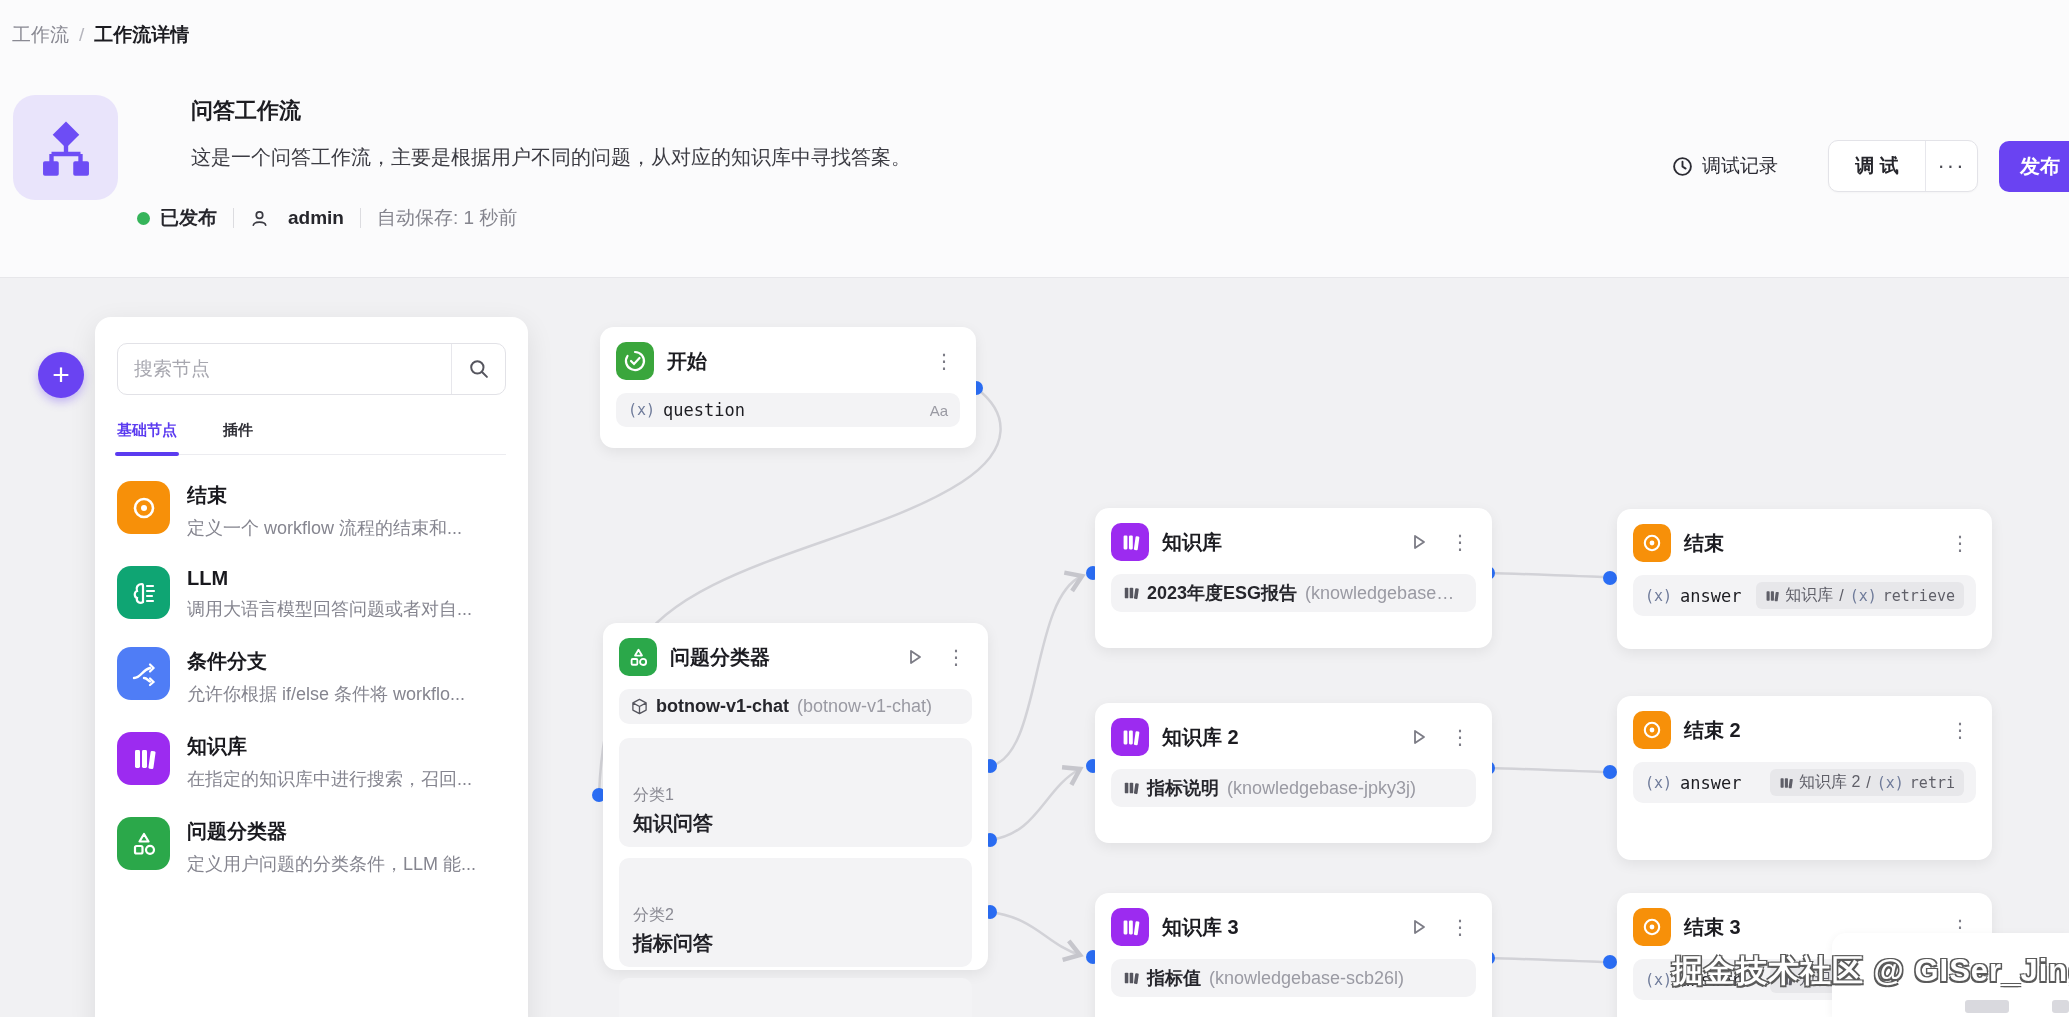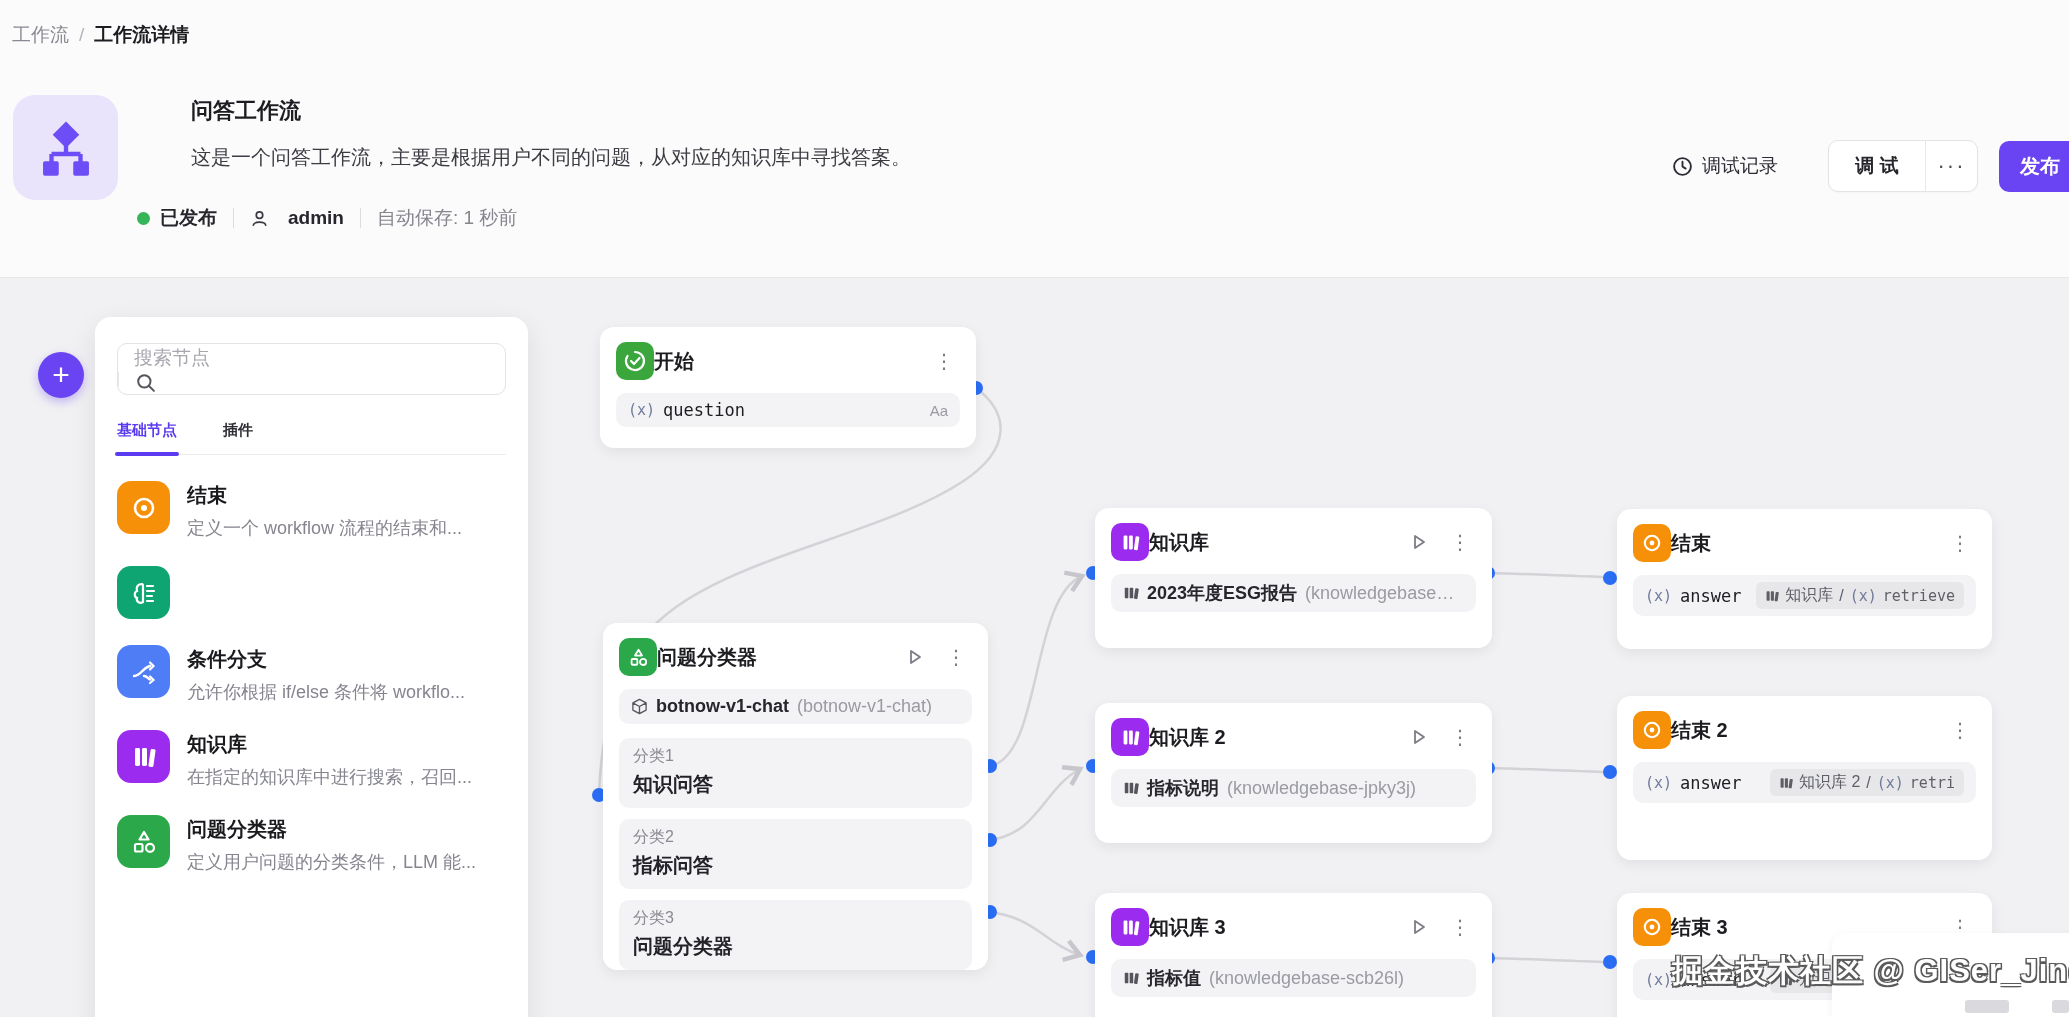--- a/index.html
+++ b/index.html
@@ -42,21 +42,21 @@
   .canvas { position:absolute; left:0; top:277px; width:2069px; height:740px; background:#f1f1f3; border-top:1px solid #e7e7ea; }
   svg.edges { position:absolute; left:0; top:0; width:2069px; height:1017px; z-index:1; pointer-events:none; }
 
   .plus-btn { position:absolute; left:38px; top:352px; width:46px; height:46px; border-radius:50%;
               background:#6a43f2; color:#fff; font-size:30px; display:flex; align-items:center; justify-content:center;
               z-index:6; box-shadow:0 4px 10px rgba(106,67,242,.35); cursor:pointer; }
 
   
   .panel { position:absolute; left:95px; top:317px; width:433px; height:720px; background:#fff; border-radius:16px;
            box-shadow:0 8px 28px rgba(0,0,0,.09); z-index:5; padding:26px 22px; }
-  .search-box { height:52px; border:1.5px solid #e2e2e7; border-radius:10px; display:flex; align-items:stretch; overflow:hidden; background:#fff;flex-direction:column; }
+  .search-box { height:52px; border:1.5px solid #e2e2e7; border-radius:10px; display:flex; align-items:stretch; overflow:hidden; background:#fff; }
   .search-box input { flex:1; border:none; outline:none; font-size:19px; padding:0 16px; color:#1c1c21; background:transparent;
                       font-family:"Liberation Sans","DejaVu Sans",sans-serif; }
   .search-box input::placeholder { color:#a7a7af; }
   .search-btn { width:54px; border-left:1px solid #e7e7ec; display:flex; align-items:center; justify-content:center; cursor:pointer; }
 
   .tabs { display:flex; gap:46px; margin-top:26px; border-bottom:1.5px solid #ececf0; }
   .tab { font-size:15px; padding-bottom:14px; cursor:pointer; position:relative; color:#2e2e35; font-weight:bold; }
   .tab.active { color:#5b3bf0; }
   .tab.active::after { content:""; position:absolute; left:-2px; right:-2px; bottom:-2px; height:4px; border-radius:3px; background:#5b3bf0; }
 
@@ -65,38 +65,38 @@
   .nl-icon { width:53px; height:53px; border-radius:14px; flex:0 0 auto; display:flex; align-items:center; justify-content:center; }
   .nl-texts { overflow:hidden; }
   .nl-title { font-size:20px; font-weight:bold; color:#19191e; margin-top:1px; }
   .nl-desc { font-size:18px; color:#85858f; margin-top:7px; white-space:nowrap; overflow:hidden; }
 
   .c-orange { background:#f79009; } .c-teal { background:#0fa573; } .c-blue { background:#4f7df6; }
   .c-purple { background:#9c2bf0; } .c-green { background:#2ba84a; } .c-start { background:#3aa63c; }
 
   
   .fnode { position:absolute; background:#fff; border-radius:14px; box-shadow:0 4px 14px rgba(0,0,0,.07); z-index:2; }
-  .fn-header { display:flex; align-items:center; padding:15px 18px 9px 16px;justify-content:flex-end; }
+  .fn-header { display:flex; align-items:center; gap:13px; padding:15px 18px 9px 16px;justify-content:flex-end; }
   .fn-icon { width:38px; height:38px; border-radius:10px; flex:0 0 auto; display:flex; align-items:center; justify-content:center; }
   .fn-title { font-size:20px; font-weight:bold; color:#1c1c21; flex:1; white-space:nowrap; }
   .fn-act { display:flex; align-items:center; gap:18px; color:#7c7c86; }
   .kebab { font-size:20px; color:#7c7c86; line-height:1; cursor:pointer; padding:2px 4px; }
   .playbtn { cursor:pointer; display:flex; }
 
   .pill { background:#f3f3f5; border-radius:10px; margin:4px 16px 14px; padding:7px 12px;
           display:flex; align-items:center; gap:8px; font-size:18px; overflow:hidden; white-space:nowrap; }
   .mono { font-family:"DejaVu Sans Mono","Liberation Mono",monospace;text-align:right; }
   .var-ic { color:#6f7b9a; font-size:15px; font-family:"DejaVu Sans Mono",monospace; flex:0 0 auto; }
   .aa-badge { margin-left:auto; color:#9a9aa3; font-size:15px; }
 
   .model-pill { font-weight:bold; color:#26262c; }
   .model-suffix { color:#9a9aa3; font-weight:normal; }
 
   .cat-pill { background:#f3f3f5; border-radius:10px; margin:0 16px 11px; padding:8px 14px 10px; }
-  .cat-label { font-size:16px; color:#8a8a93; }
+  .cat-label { font-size:16px; color:#8a8a93;margin-top:39px; }
   .cat-value { font-size:20px; font-weight:bold; color:#222228; margin-top:4px; }
 
   .doc-bold { font-weight:bold; color:#26262c; }
   .doc-id { color:#9a9aa3; }
 
   .ref-badge { margin-left:auto; background:#e7e7ea; border-radius:6px; padding:3px 9px; display:flex; align-items:center;
                gap:6px; font-size:16px; color:#5f5f68; overflow:hidden; white-space:nowrap; max-width:230px; flex:0 0 auto; }
 
   
   .corner-card { position:absolute; left:1832px; top:933px; width:237px; height:84px; background:#fff;
@@ -223,20 +223,24 @@
         <div class="nl-desc">定义一个 workflow 流程的结束和...</div>
       </div>
     </div>
     <div class="nl-item">
       <div class="nl-icon c-teal">
         <svg width="32" height="32" viewBox="0 0 32 32" fill="none" stroke="#fff" stroke-width="2.2" stroke-linecap="round">
           <path d="M14 7 C9 7 8 11 9 14 C6 15 6 20 9 21 C8 25 12 27 15 25 L15 9 C15 7.5 14.6 7 14 7 Z"></path>
           <path d="M19 9 H25 M19 14 H26 M19 19 H24 M19 24 H25"></path>
         </svg>
       </div>
+      <div class="nl-texts">
+        <div class="nl-title">LLM</div>
+        <div class="nl-desc">调用大语言模型回答问题或者对自...</div>
+      </div>
     </div>
     <div class="nl-item">
       <div class="nl-icon c-blue">
         <svg width="30" height="30" viewBox="0 0 30 30" fill="none" stroke="#fff" stroke-width="2.4" stroke-linecap="round">
           <path d="M5 19 C12 19 13 11 21 9"></path>
             <path d="M21 5.5 L24.5 9 L21 12.5" stroke-width="2.2"></path>
           <path d="M15 19 C18 19 19 21.5 21 22.5"></path>
             <path d="M21 19.5 L24.5 23 L21 26" stroke-width="2.2"></path>
         </svg>
       </div>

